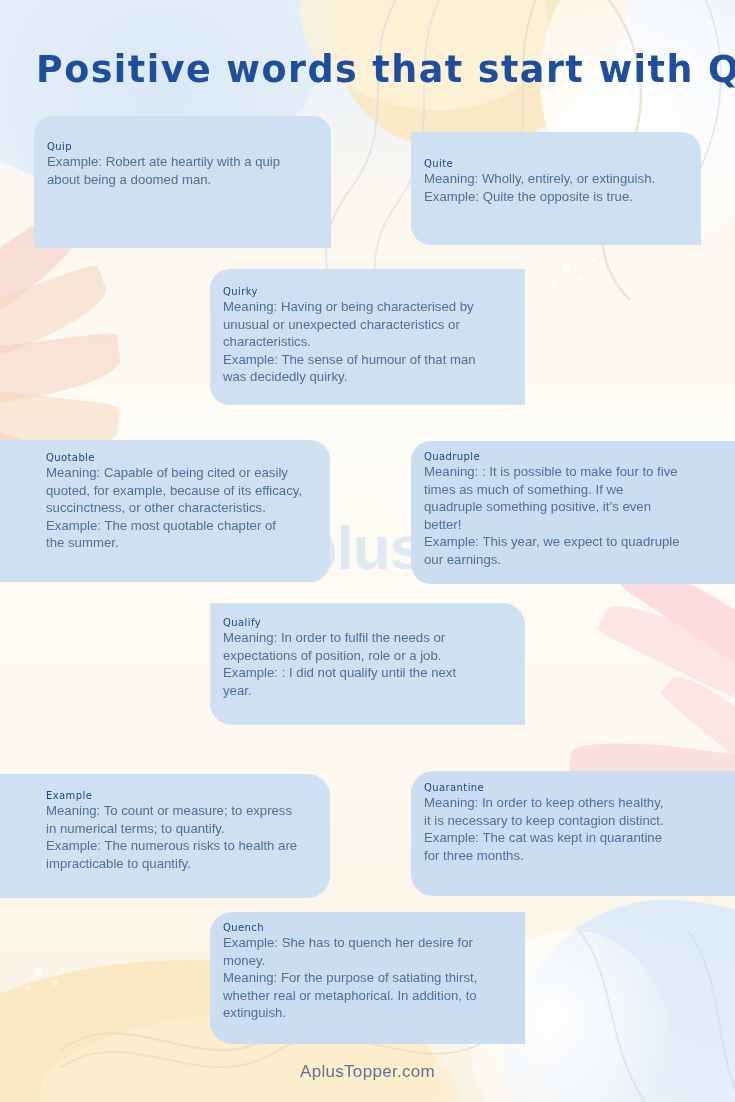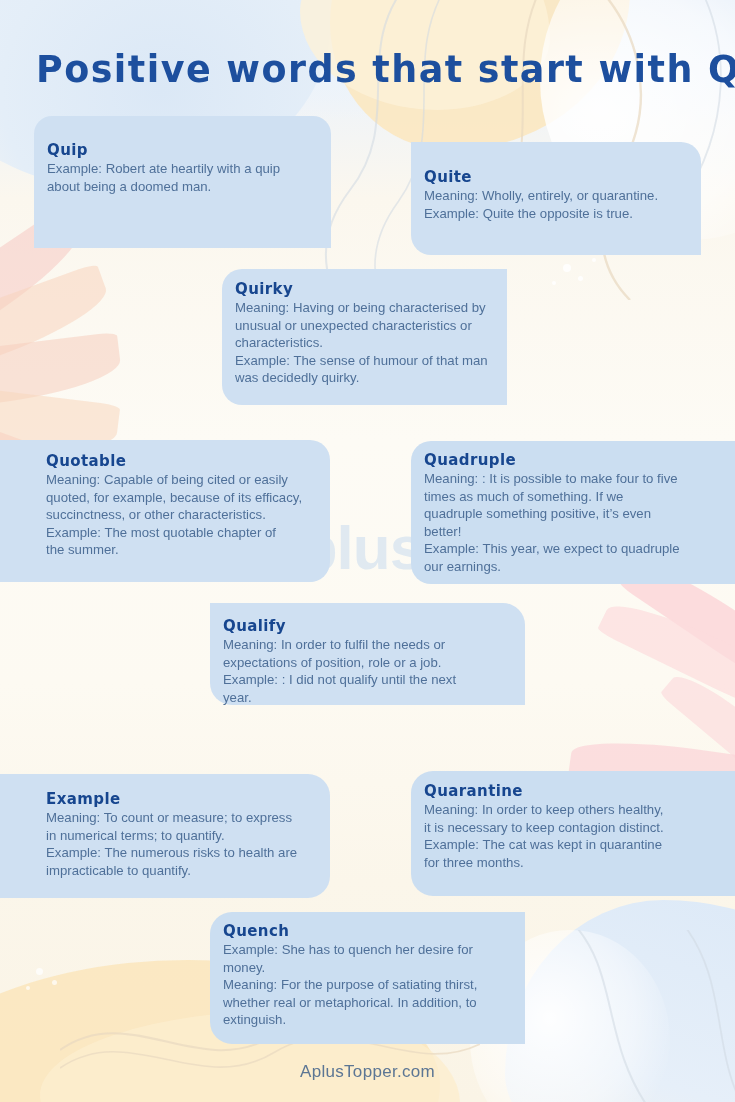--- a/index.html
+++ b/index.html
@@ -114,22 +114,22 @@
   }
 
   .card{
     position:absolute;
     background:#cfe0f2;
     box-sizing:border-box;
   }
   .card.soft{background:#cbdef1;}
   .card-title{
     font-family:"DejaVu Sans", sans-serif;
-    font-weight:700;
-    font-size:15px;
+    font-weight:400;
+    font-size:10px;
     letter-spacing:.4px;
     color:#17468f;
     margin:0 0 1px 0;
     white-space:nowrap;
   }
   .card-body{
     font-family:"Liberation Sans", sans-serif;
     font-size:13.2px;
     line-height:17.6px;
     color:#4f7099;
@@ -218,27 +218,27 @@
   </div>
 
   <div class="title">Positive words that start with Q</div>
 
   <div class="card" style="left:34px;top:116px;width:297px;height:132px;border-radius:18px 18px 0 0;padding:25px 0 0 13px;">
     <div class="card-title">Quip</div>
     <div class="card-body">Example: Robert ate heartily with a quip
  about being a doomed man.</div>
   </div>
 
-  <div class="card" style="left:411px;top:142px;width:290px;height:113px;border-radius:0 20px 0 20px;padding:26px 4px 0 13px;">
+  <div class="card" style="left:411px;top:132px;width:290px;height:113px;border-radius:0 20px 0 20px;padding:26px 4px 0 13px;">
     <div class="card-title">Quite</div>
-    <div class="card-body">Meaning: Wholly, entirely, or quarantine.</div>
+    <div class="card-body">Meaning: Wholly, entirely, or extinguish.</div>
     <div class="card-body">Example: Quite the opposite is true.</div>
   </div>
 
-  <div class="card" style="left:222px;top:269px;width:285px;height:136px;border-radius:20px 0 0 20px;padding:11px 0 0 13px;">
+  <div class="card" style="left:210px;top:269px;width:315px;height:136px;border-radius:20px 0 0 20px;padding:17px 0 0 13px;">
     <div class="card-title">Quirky</div>
     <div class="card-body">Meaning: Having or being characterised by
  unusual or unexpected characteristics or
 characteristics.</div>
     <div class="card-body">Example: The sense of humour of that man
 was decidedly quirky.</div>
   </div>
 
   <div class="card" style="left:-10px;top:440px;width:340px;height:142px;border-radius:0 20px 20px 0;padding:12px 0 0 56px;">
     <div class="card-title">Quotable</div>
@@ -252,21 +252,21 @@
   <div class="card soft" style="left:411px;top:441px;width:334px;height:143px;border-radius:20px 0 0 20px;padding:10px 0 0 13px;">
     <div class="card-title">Quadruple</div>
     <div class="card-body">Meaning: : It is possible to make four to five
 times as much of something. If we
 quadruple something positive, it’s even
 better!</div>
     <div class="card-body">Example: This year, we expect to quadruple
  our earnings.</div>
   </div>
 
-  <div class="card" style="left:210px;top:603px;width:315px;height:102px;border-radius:0 22px 0 22px;padding:14px 0 0 13px;">
+  <div class="card" style="left:210px;top:603px;width:315px;height:122px;border-radius:0 22px 0 22px;padding:14px 0 0 13px;">
     <div class="card-title">Qualify</div>
     <div class="card-body">Meaning: In order to fulfil the needs or
 expectations of position, role or a job.</div>
     <div class="card-body">Example: : I did not qualify until the next
 year.</div>
   </div>
 
   <div class="card" style="left:-10px;top:774px;width:340px;height:124px;border-radius:0 22px 22px 0;padding:16px 0 0 56px;">
     <div class="card-title">Example</div>
     <div class="card-body">Meaning: To count or measure; to express

